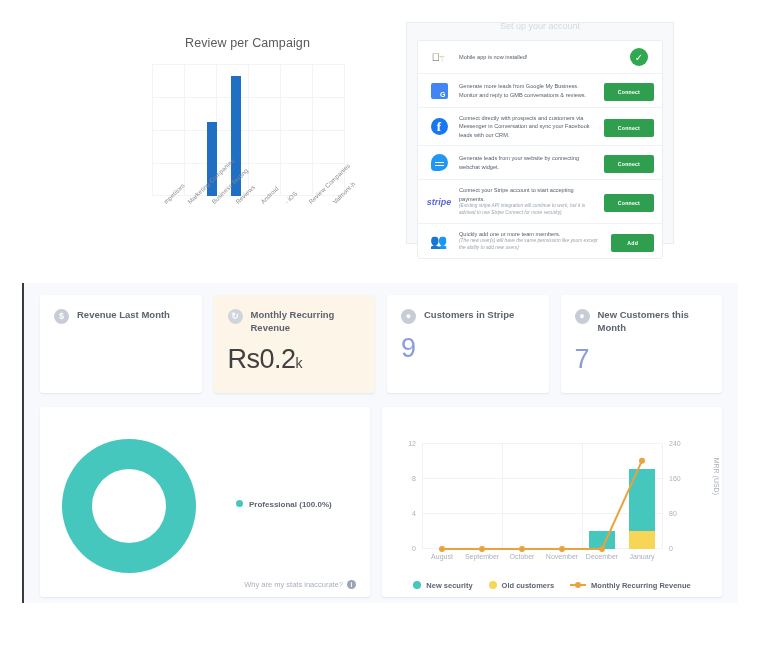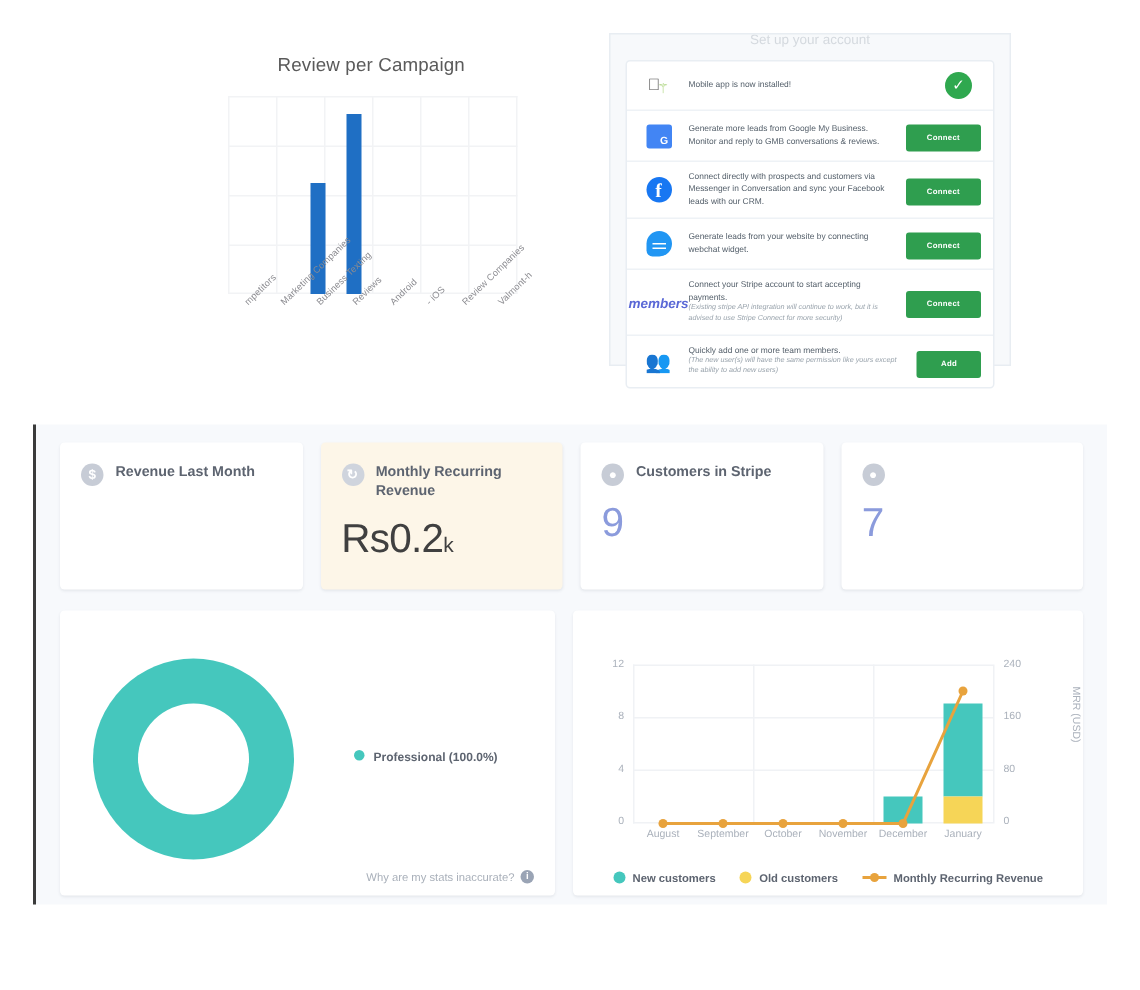--- a/index.html
+++ b/index.html
@@ -278,21 +278,21 @@
         <div class="integ-text">
           <div class="integ-title">Generate leads from your website by connecting webchat widget.</div>
         </div>
         <div class="integ-action">
           <button class="connect-btn">Connect</button>
         </div>
       </div>
 
       <div class="integ-row">
         <div class="integ-icon">
-          <span class="stripe-icon">members</span>
+          <span class="stripe-icon">stripe</span>
         </div>
         <div class="integ-text">
           <div class="integ-title">Connect your Stripe account to start accepting payments.</div>
           <div class="integ-sub">(Existing stripe API integration will continue to work, but it is advised to use Stripe Connect for more security)</div>
         </div>
         <div class="integ-action">
           <button class="connect-btn">Connect</button>
         </div>
       </div>
 
@@ -335,20 +335,21 @@
         <div class="kpi-head">
           <div class="kpi-ico">●</div>
           <div class="kpi-label">Customers in Stripe</div>
         </div>
         <div class="kpi-value blue"><span>9</span><span class="sfx"></span></div>
       </div>
 
       <div class="kpi-card">
         <div class="kpi-head">
           <div class="kpi-ico">●</div>
+          <div class="kpi-label">New Customers this Month</div>
         </div>
         <div class="kpi-value blue"><span>7</span><span class="sfx"></span></div>
       </div>
 
     </div>
 
     <div class="chart-row">
 
       <div class="chart-card left">
         <div class="donut-wrap">
@@ -430,21 +431,21 @@
             <div class="gc-xlab">October</div>
             <div class="gc-xlab">November</div>
             <div class="gc-xlab">December</div>
             <div class="gc-xlab">January</div>
           </div>
         <div class="gc-axis-title">MRR (USD)</div>
 
         <div class="gc-legend">
           <div class="gc-leg-item">
             <span class="gc-leg-dot" style="background:#45c7bd"></span>
-            <span>New customers</span>
+            <span>New security</span>
           </div>
           <div class="gc-leg-item">
             <span class="gc-leg-dot" style="background:#f6d557"></span>
             <span>Old customers</span>
           </div>
           <div class="gc-leg-item">
             <span class="gc-leg-line"></span>
             <span>Monthly Recurring Revenue</span>
           </div>
         </div>

